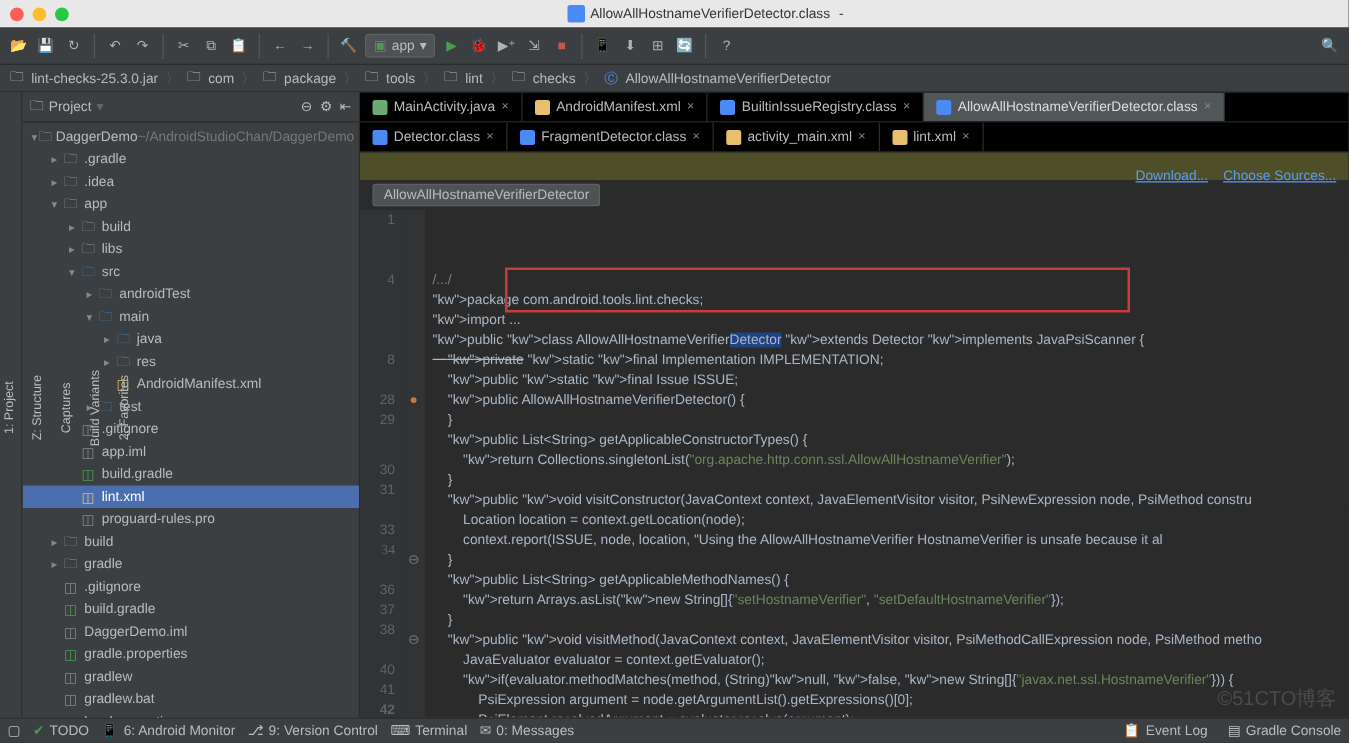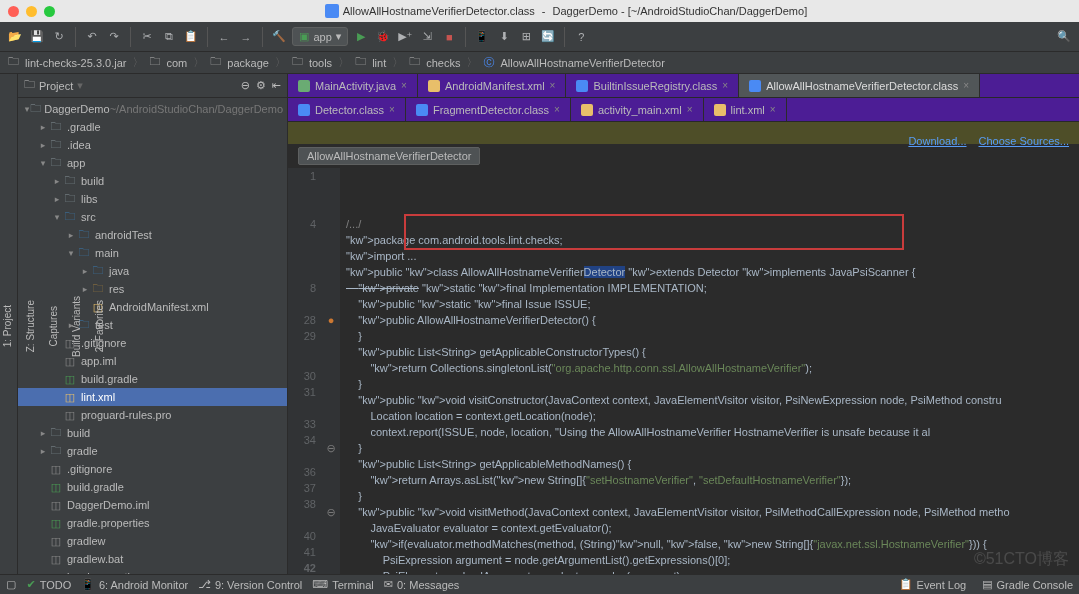--- a/index.html
+++ b/index.html
@@ -36,21 +36,21 @@
 .tree-icon { width: 16px; height: 14px; display: inline-flex; align-items: center; justify-content: center; margin-right: 3px; }
 .folder { color: #87939a; }
 .folder-src { color: #3b7cb3; }
 .folder-res { color: #9e7b3e; }
 .file-xml { color: #e8bf6a; }
 .file-kts { color: #499c54; }
 .file-gray { color: #888; }
 .muted { color: #777; }
 
 .editor-area { flex: 1; display: flex; flex-direction: column; background: #2b2b2b; overflow: hidden; }
-.tabs-row { height: 24px; background: #4c1d95; border-bottom: 1px solid #282828; display: flex; align-items: stretch; overflow: hidden; }
+.tabs-row { height: 24px; background: #000000; border-bottom: 1px solid #282828; display: flex; align-items: stretch; overflow: hidden; }
 .tab { display: flex; align-items: center; padding: 0 10px; gap: 5px; color: #bbb; border-right: 1px solid #2b2b2b; cursor: pointer; white-space: nowrap; }
 .tab.active { background: #515658; color: #ddd; }
 .tab-icon { width: 12px; height: 12px; display: inline-block; }
 .tab-close { color: #888; font-size: 10px; }
 .decompile-bar { height: 22px; background: #4e4e28; color: #bbb; display: flex; align-items: center; padding: 0 10px; font-size: 11px; }
 .decompile-links { margin-left: auto; display: flex; gap: 12px; margin-top: 16px; }
 .decompile-links span { color: #589df6; text-decoration: underline; cursor: pointer; }
 .chip-bar { height: 24px; display: flex; align-items: center; padding: 0 10px; }
 .chip { background: #4e5254; border: 1px solid #5e6060; color: #bbb; padding: 2px 8px; border-radius: 2px; font-size: 11px; }
 
@@ -76,21 +76,20 @@
 <div class="mac-titlebar">
   <div class="traffic">
     <div class="tl red"></div>
     <div class="tl yellow"></div>
     <div class="tl green"></div>
   </div>
   <div class="titlebar-text">
     <span class="title-icon"></span>
     <span>AllowAllHostnameVerifierDetector.class</span>
     <span>&nbsp;-&nbsp;</span>
-    <span>DaggerDemo - [~/AndroidStudioChan/DaggerDemo]</span>
   </div>
 </div>
 
 <div class="toolbar">
   <div class="tb-icon">📂</div>
   <div class="tb-icon">💾</div>
   <div class="tb-icon">↻</div>
   <div class="tb-sep"></div>
   <div class="tb-icon">↶</div>
   <div class="tb-icon">↷</div>
@@ -370,21 +369,21 @@
           <div style="height: 16px;"></div>
           <div style="height: 16px;"></div>
           <div style="height: 16px;">8</div>
           <div style="height: 16px;"></div>
           <div style="height: 16px;">28</div>
           <div style="height: 16px;">29</div>
           <div style="height: 16px; margin-top: 24px;">30</div>
           <div style="height: 16px;">31</div>
           <div style="height: 16px;"></div>
           <div style="height: 16px;">33</div>
-          <div style="height: 16px;">34</div>
+          <div style="height: 16px; font-family: Liberation Serif, serif;">34</div>
           <div style="height: 16px;"></div>
           <div style="height: 16px;">36</div>
           <div style="height: 16px;">37</div>
           <div style="height: 16px;">38</div>
           <div style="height: 16px;"></div>
           <div style="height: 16px;">40</div>
           <div style="height: 16px;">41</div>
           <div style="height: 16px; font-weight: bold;">42</div>
           <div style="height: 16px;">43</div>
           <div style="height: 16px;"></div>

